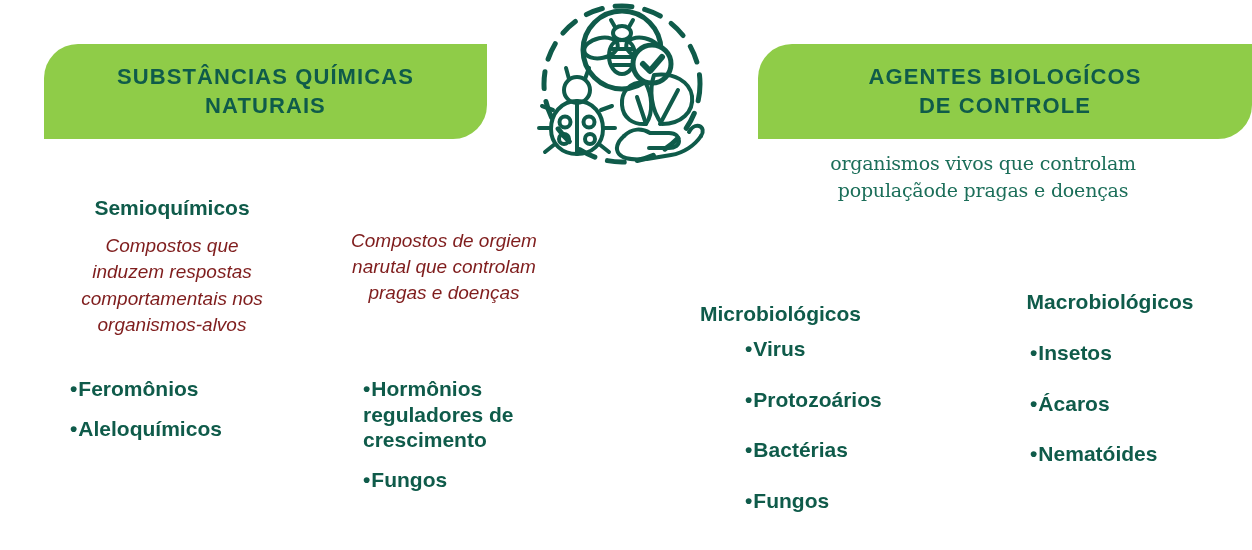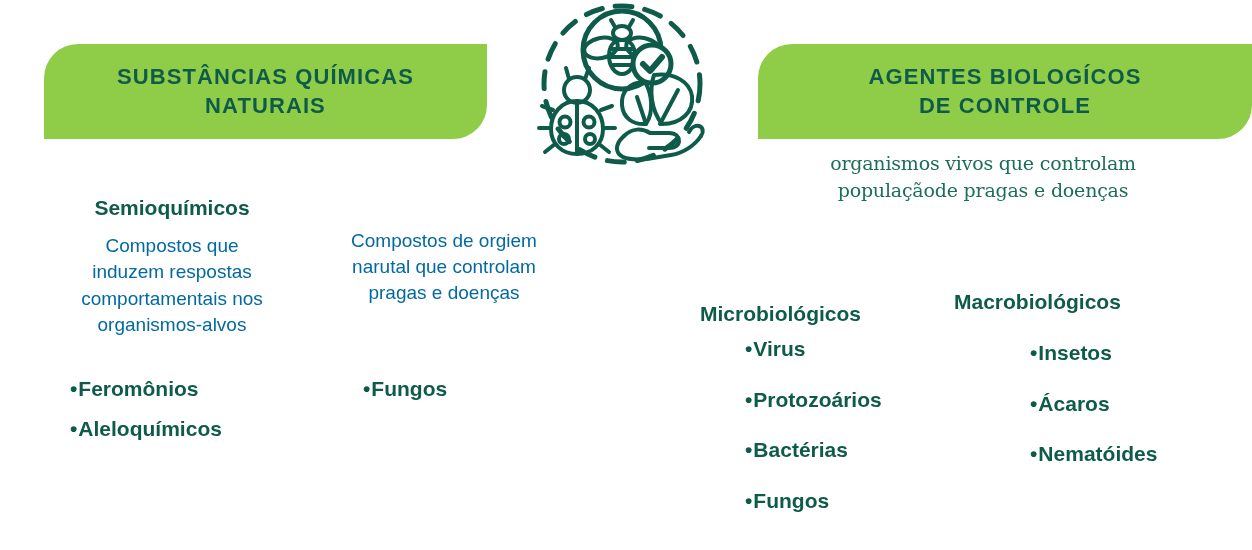--- a/index.html
+++ b/index.html
@@ -64,23 +64,24 @@
   .col-heading {
     font-weight: bold;
     font-size: 21px;
     color: #0f5b4a;
     line-height: 1.1;
     white-space: nowrap;
   }
   .col-desc {
     font-size: 19px;
     line-height: 1.38;
-    color: #0369a1;
+    color: #7f1d1d;
     font-weight: normal;
     white-space: pre-line;
+    font-style: italic;
   }
   .bullet-list {
     list-style: none;
     margin: 0;
     padding: 0;
   }
   .bullet-item {
     font-weight: bold;
     font-size: 21px;
     line-height: 1.22;
@@ -111,21 +112,21 @@
   
   #col-semio          { left: 46px;  top: 196px; width: 252px; text-align: center; }
   #col-semio-bullets  { left: 70px;  top: 376px; width: 250px; }
 
   #col-bio            { left: 318px; top: 196px; width: 252px; text-align: center; }
   #col-bio-bullets    { left: 363px; top: 376px; width: 215px; }
 
   #col-micro          { left: 700px; top: 302px; width: 240px; }
   #col-micro-bullets  { left: 745px; top: 336px; width: 230px; }
 
-  #col-macro          { left: 954px; top: 290px; width: 250px; }
+  #col-macro          { left: 985px; top: 290px; width: 250px; text-align: center; }
   #col-macro-bullets  { left: 1030px;top: 340px; width: 230px; }
 
   .heading-centered { text-align: center; }
 </style>
 </head>
 <body>
 
 <div class="banner" id="banner-left">
   <div class="banner-title">SUBSTÂNCIAS QUÍMICAS
 NATURAIS</div>
@@ -209,20 +210,21 @@
   <li class="bullet-item">Feromônios</li>
   <li class="bullet-item">Aleloquímicos</li>
 </ul>
 
 <div class="block" id="col-bio">
   <div class="col-desc" style="margin-top:32px;">Compostos de orgiem
 narutal que controlam
 pragas e doenças</div>
 </div>
 <ul class="bullet-list block" id="col-bio-bullets">
+  <li class="bullet-item">Hormônios reguladores de crescimento</li>
   <li class="bullet-item">Fungos</li>
 </ul>
 
 <div class="block" id="col-micro">
   <div class="col-heading">Microbiológicos</div>
 </div>
 <ul class="bullet-list block" id="col-micro-bullets">
   <li class="bullet-item" style="margin-bottom:25px;">Virus</li>
   <li class="bullet-item" style="margin-bottom:25px;">Protozoários</li>
   <li class="bullet-item" style="margin-bottom:25px;margin-top:16px;">Bactérias</li>

